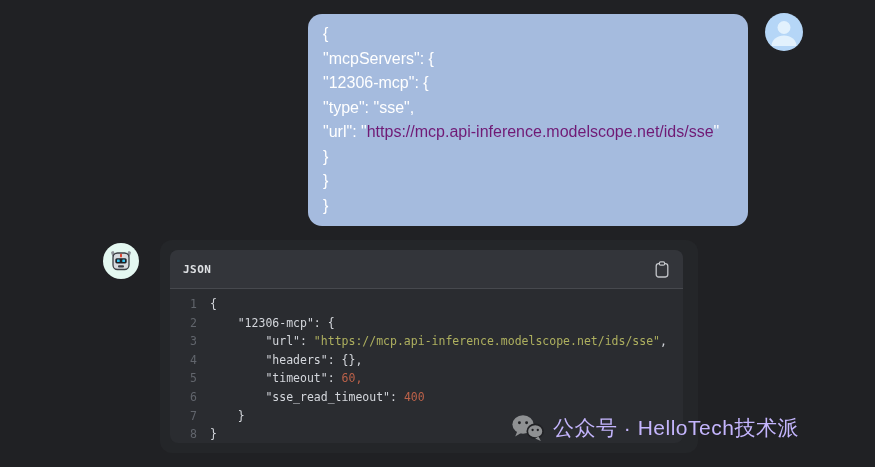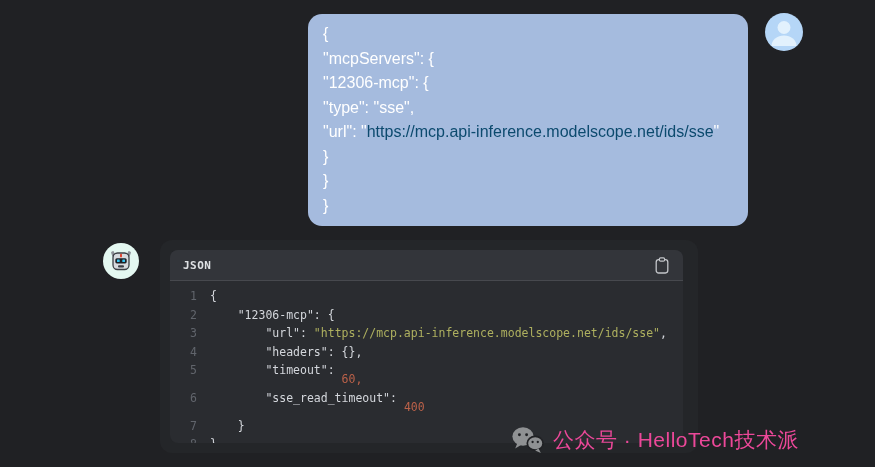--- a/index.html
+++ b/index.html
@@ -13,21 +13,21 @@
 
   
   .user-bubble{
     position:absolute;left:308px;top:14px;width:440px;height:212px;
     background:#a5bbde;border-radius:14px;box-sizing:border-box;
     padding:8px 14px 0 15px;
     color:#ffffff;font-size:16px;line-height:24.5px;
     font-family:"Liberation Sans", sans-serif;
   }
   .user-bubble .msg-line{white-space:pre;}
-  .user-bubble .link{color:#0c4a6e;text-decoration:none;cursor:pointer;}
+  .user-bubble .link{color:#701a75;text-decoration:none;cursor:pointer;}
 
   .user-avatar{
     position:absolute;left:765px;top:13px;width:38px;height:38px;
     border-radius:50%;background:#b5d6f7;overflow:hidden;cursor:pointer;
   }
   .user-avatar svg{display:block;width:38px;height:38px;}
 
   
   .asst-avatar{
     position:absolute;left:103px;top:243px;width:36px;height:36px;
@@ -38,21 +38,21 @@
 
   .asst-card{
     position:absolute;left:160px;top:240px;width:538px;height:213px;
     background:#242629;border-radius:12px;
   }
   .code-block{
     position:absolute;left:10px;top:10px;right:15px;bottom:10px;
     border-radius:8px;overflow:hidden;background:#2a2c30;
   }
   .code-header{
-    height:31px;background:#33353a;border-bottom:1px solid #47494e;
+    height:39px;background:#33353a;border-bottom:1px solid #47494e;
     display:flex;align-items:center;justify-content:space-between;
     padding:0 13px;box-sizing:border-box;
   }
   .code-lang{
     font-family:"DejaVu Sans Mono", monospace;
     font-size:11px;font-weight:bold;letter-spacing:0.5px;color:#dfe1e4;
   }
   .copy-btn{
     background:none;border:none;padding:0;margin:0;cursor:pointer;
     width:16px;height:18px;display:flex;align-items:center;justify-content:center;
@@ -65,27 +65,27 @@
     font-size:11.5px;line-height:18.6px;
   }
   .code-line{display:flex;white-space:pre;}
   .code-line .ln{
     width:14px;text-align:right;margin-right:13px;
     color:#61656c;flex:none;user-select:none;
   }
   .seg{white-space:pre;}
   .seg.default{color:#d4d7dc;}
   .seg.string{color:#aeb05f;}
-  .seg.number{color:#bb6149;margin-top:9px;}
+  .seg.number{color:#bb6149;}
 
   
   .watermark{
-    position:absolute;left:511px;top:421px;height:38px;
+    position:absolute;left:511px;top:409px;height:38px;
     display:flex;align-items:center;gap:9px;
-    color:#ec4899;font-size:21px;letter-spacing:0.5px;
+    color:#c4b5fd;font-size:21px;letter-spacing:0.5px;
     font-family:"Liberation Sans", sans-serif;
   }
   .watermark svg{display:block;}
 </style>
 </head>
 <body>
 
 <div class="screen">
 
   <div class="user-bubble">

